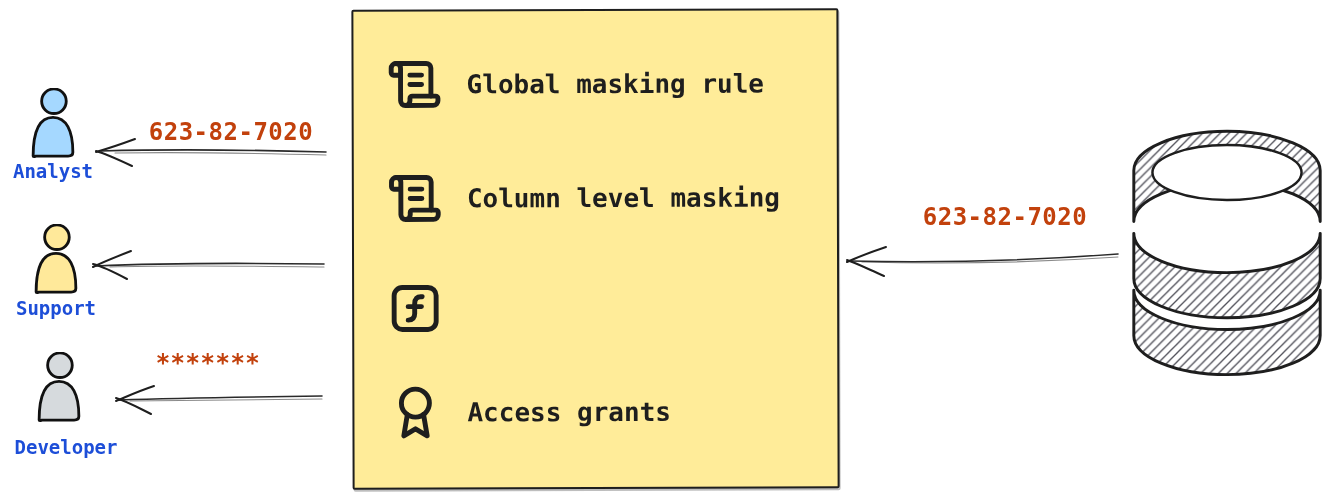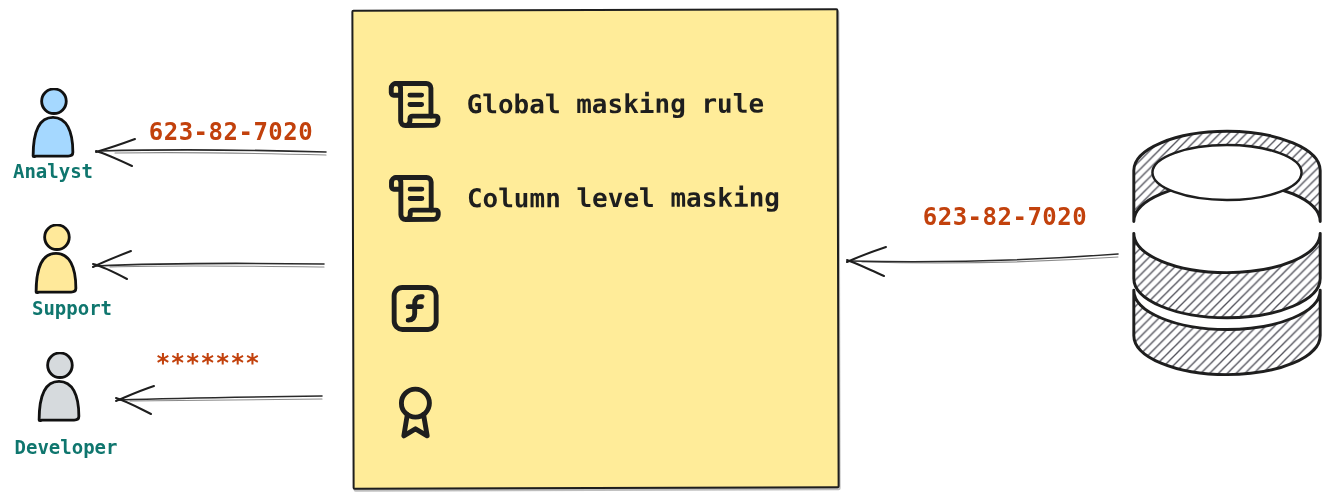--- a/index.html
+++ b/index.html
@@ -12,21 +12,21 @@
     color:#1e1e1e;
     overflow:hidden;
   }
   .abs { position:absolute; }
   svg { display:block; }
 
   
   .actor-label {
     position:absolute;
     font-size:19px; font-weight:bold;
-    color:#0f766e; white-space:nowrap;
+    color:#1d4ed8; white-space:nowrap;
     transform:translateX(-50%);
   }
   
   .value-label {
     position:absolute;
     font-size:24px; font-weight:bold;
     color:#c2410c; white-space:nowrap;
     transform:translateX(-50%);
     letter-spacing:0.5px;
   }
@@ -95,32 +95,32 @@
     <circle cx="31" cy="14" r="13" stroke="#111" stroke-width="3" fill="#a5d8ff"></circle>
     <path d="M9 72 C 9 45, 16 31, 30 31 C 44 31, 51 45, 51 68 Q 51 72, 46 72 L 12 72 Q 9 73, 9 72 Z" stroke="#111" stroke-width="3" fill="#a5d8ff"></path>
   </svg>
   <div class="actor-label" style="left:53px;top:160px">Analyst</div>
   <div class="value-label" style="left:231px;top:118px">623-82-7020</div>
 
   <svg class="abs" style="left:27px;top:224px" width="58" height="70" viewBox="0 0 60 74">
     <circle cx="31" cy="14" r="13" stroke="#111" stroke-width="3" fill="#ffe99a"></circle>
     <path d="M9 72 C 9 45, 16 31, 30 31 C 44 31, 51 45, 51 68 Q 51 72, 46 72 L 12 72 Q 9 73, 9 72 Z" stroke="#111" stroke-width="3" fill="#ffe99a"></path>
   </svg>
-  <div class="actor-label" style="left:72px;top:297px">Support</div>
+  <div class="actor-label" style="left:56px;top:297px">Support</div>
 
   <svg class="abs" style="left:30px;top:352px" width="58" height="70" viewBox="0 0 60 74">
     <circle cx="31" cy="14" r="13" stroke="#111" stroke-width="3" fill="#d6dadd"></circle>
     <path d="M9 72 C 9 45, 16 31, 30 31 C 44 31, 51 45, 51 68 Q 51 72, 46 72 L 12 72 Q 9 73, 9 72 Z" stroke="#111" stroke-width="3" fill="#d6dadd"></path>
   </svg>
   <div class="actor-label" style="left:66px;top:436px">Developer</div>
   <div class="value-label" style="left:208px;top:349px">*******</div>
 
   <div class="mask-box">
 
-    <div class="mask-row" style="top:64px">
+    <div class="mask-row" style="top:44px">
       <svg class="mi" width="56" height="56" viewBox="0 0 24 24" fill="none" stroke="#1e1e1e" stroke-width="2.1" stroke-linecap="round" stroke-linejoin="round">
         <path d="M15 12h-5"></path>
           <path d="M15 8h-5"></path>
           <path d="M19 17V5a2 2 0 0 0-2-2H4"></path>
         <path d="M8 21h12a2 2 0 0 0 2-2v-1a1 1 0 0 0-1-1H11a1 1 0 0 0-1 1v1a2 2 0 1 1-4 0V5a2 2 0 1 0-4 0v2a1 1 0 0 0 1 1h3"></path>
       </svg>
       <span class="mlabel">Global masking rule</span>
     </div>
 
     <div class="mask-row" style="top:158px">
@@ -139,20 +139,21 @@
         <path d="M9 17c2 0 2.8-1 2.8-2.8V10c0-2 1-3.3 3.2-3"></path>
         <path d="M9 11.2h5.7"></path>
       </svg>
     </div>
 
     <div class="mask-row" style="top:372px">
       <svg class="mi" width="56" height="60" viewBox="0 0 24 24" fill="none" stroke="#1e1e1e" stroke-width="2.1" stroke-linecap="round" stroke-linejoin="round">
         <circle cx="12" cy="8" r="6"></circle>
         <path d="M15.477 12.89 17 22l-5-3-5 3 1.523-9.11"></path>
       </svg>
+      <span class="mlabel">Access grants</span>
     </div>
 
   </div>
 
   <div class="value-label" style="left:1005px;top:203px">623-82-7020</div>
 
   <svg class="abs" style="left:1124px;top:118px" width="206" height="268" viewBox="0 0 210 262" fill="none" stroke-linecap="round" stroke-linejoin="round">
     <defs>
       <pattern id="dbhatch" patternUnits="userSpaceOnUse" width="9" height="9">
         <path d="M-1 10 L10 -1" stroke="#52525b" stroke-width="1.4"></path>

